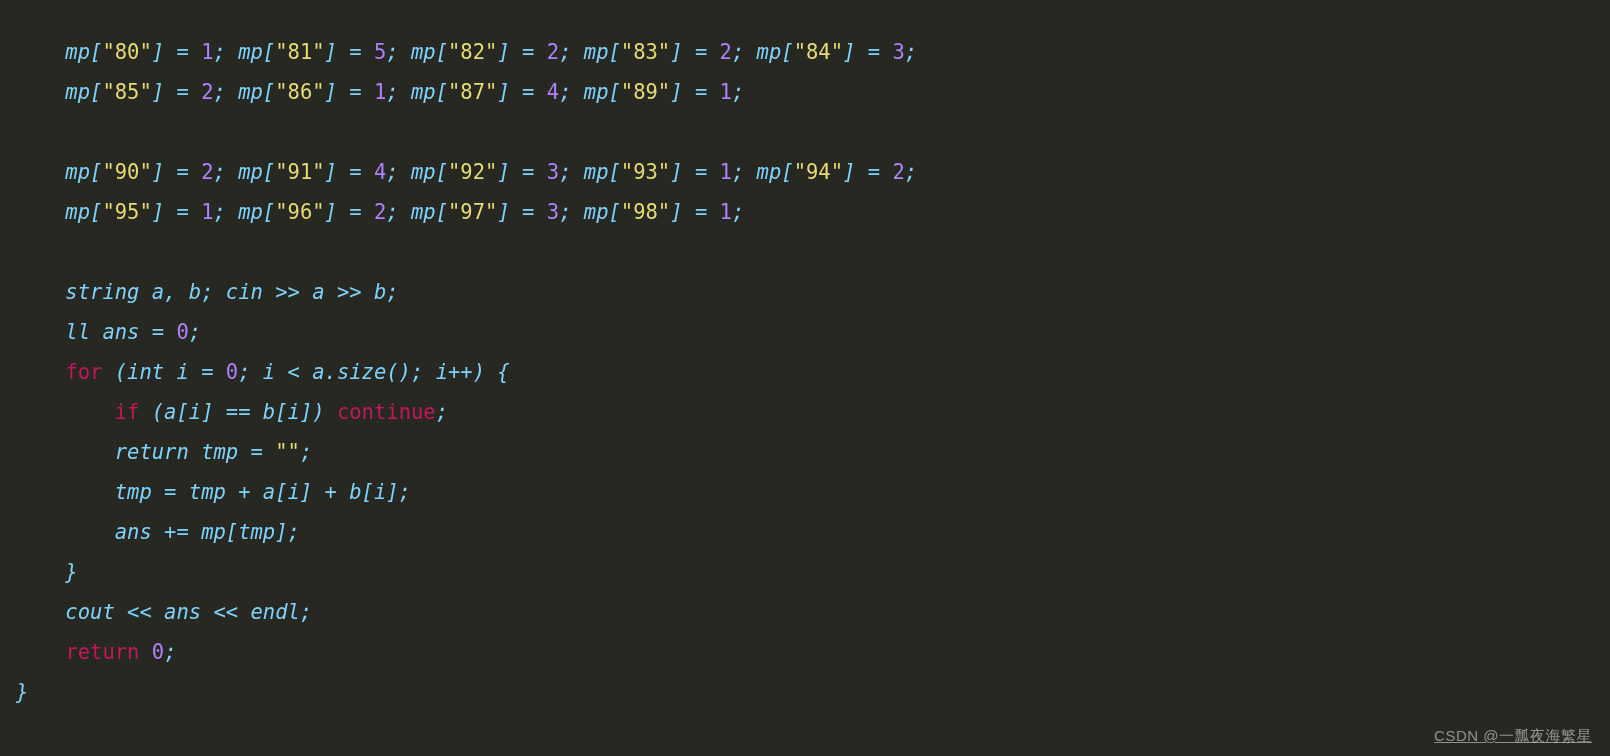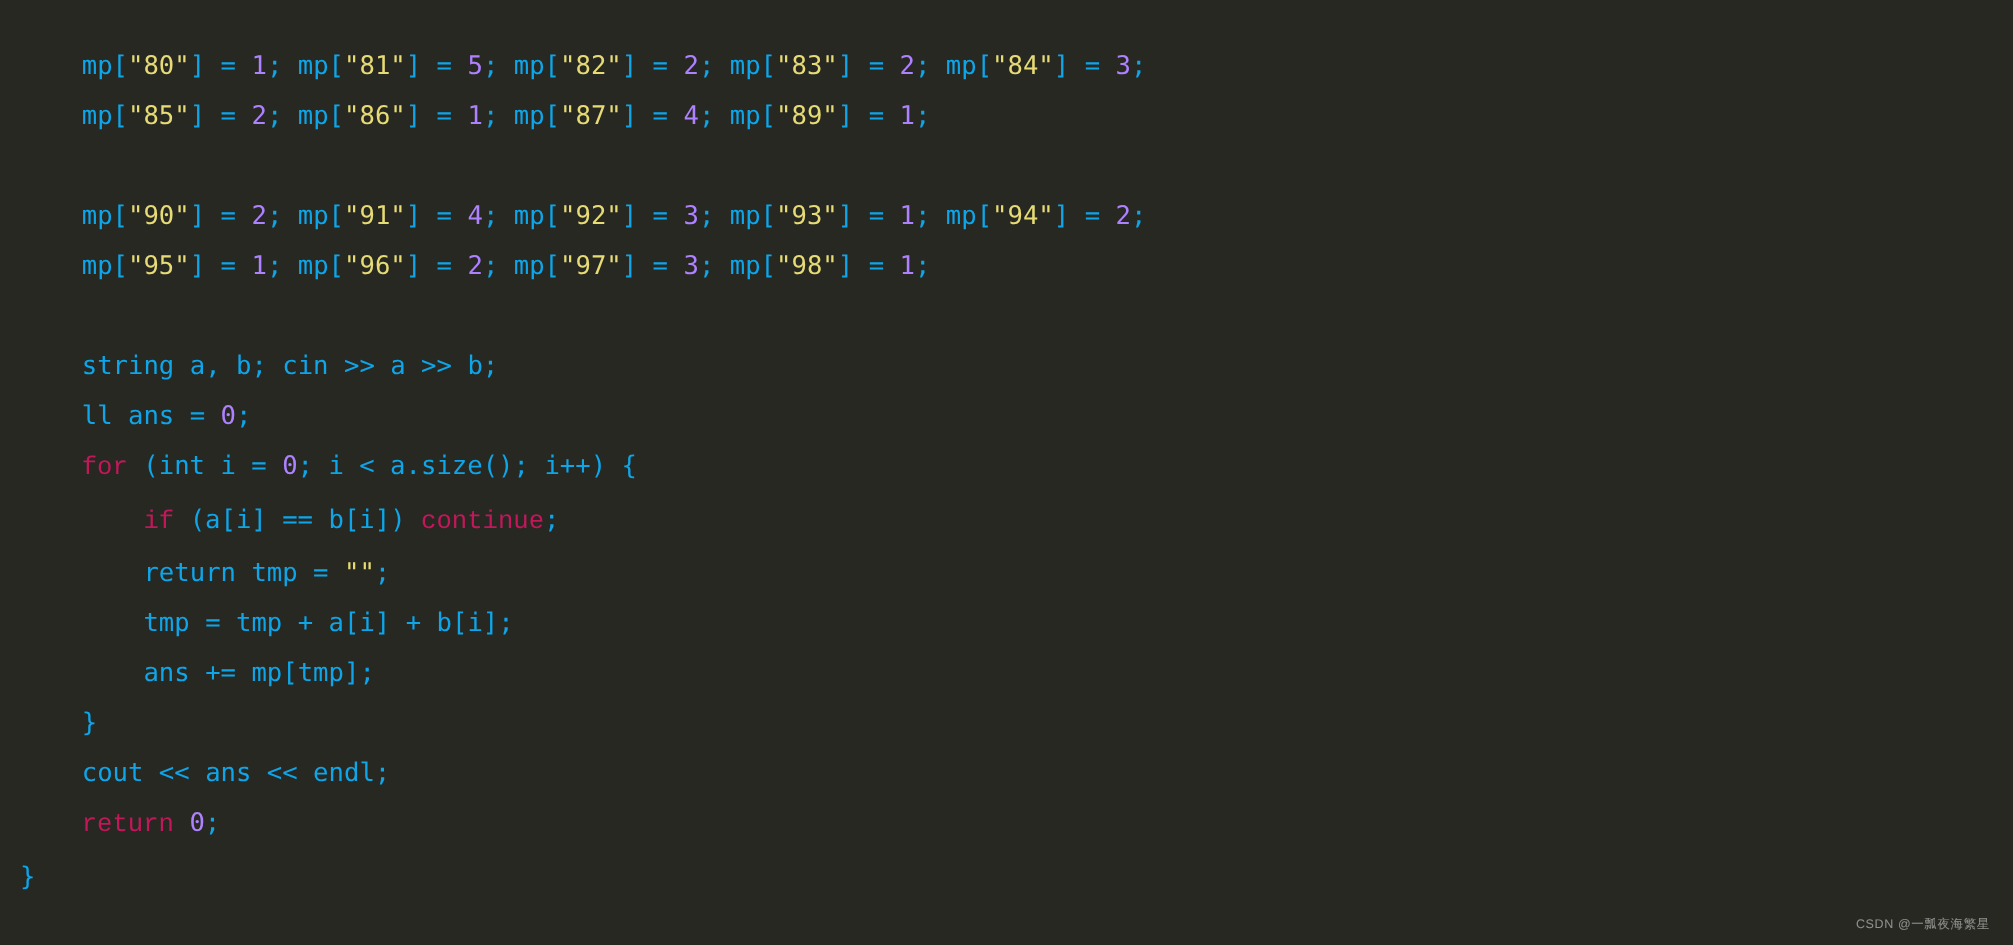--- a/index.html
+++ b/index.html
@@ -12,32 +12,33 @@
   }
   pre.code {
     margin: 0;
     padding: 32px 0 0 16px;
     font-family: "Consolas", "Menlo", "Monaco", monospace;
     font-size: 20.5px;
     line-height: 40px;
     color: #e6e6e6;
     white-space: pre;
   }
-  .p  { color: #0ea5e9; }   
+  .p  { color: #7dd3fc; font-style: italic; }   
   .s  { color: #e6db74; }   
   .n  { color: #ae81ff; }   
-  .k  { color: #c2185b; font-family: Liberation Mono, monospace; }   
+  .k  { color: #c2185b; }   
   .watermark {
     position: absolute;
     right: 18px;
     bottom: 10px;
     font-family: sans-serif;
-    font-size: 10px;
+    font-size: 15px;
     color: rgba(230,230,230,0.55);
     letter-spacing: 0.5px;
+    text-decoration: underline;
   }
 </style>
 </head>
 <body>
 
 <pre class="code" id="code-block"><span><span class="p">    mp[</span><span class="s">"80"</span><span class="p">] = </span><span class="n">1</span><span class="p">; mp[</span><span class="s">"81"</span><span class="p">] = </span><span class="n">5</span><span class="p">; mp[</span><span class="s">"82"</span><span class="p">] = </span><span class="n">2</span><span class="p">; mp[</span><span class="s">"83"</span><span class="p">] = </span><span class="n">2</span><span class="p">; mp[</span><span class="s">"84"</span><span class="p">] = </span><span class="n">3</span><span class="p">;</span></span>
 <span><span class="p">    mp[</span><span class="s">"85"</span><span class="p">] = </span><span class="n">2</span><span class="p">; mp[</span><span class="s">"86"</span><span class="p">] = </span><span class="n">1</span><span class="p">; mp[</span><span class="s">"87"</span><span class="p">] = </span><span class="n">4</span><span class="p">; mp[</span><span class="s">"89"</span><span class="p">] = </span><span class="n">1</span><span class="p">;</span></span>
 <span></span>
 <span><span class="p">    mp[</span><span class="s">"90"</span><span class="p">] = </span><span class="n">2</span><span class="p">; mp[</span><span class="s">"91"</span><span class="p">] = </span><span class="n">4</span><span class="p">; mp[</span><span class="s">"92"</span><span class="p">] = </span><span class="n">3</span><span class="p">; mp[</span><span class="s">"93"</span><span class="p">] = </span><span class="n">1</span><span class="p">; mp[</span><span class="s">"94"</span><span class="p">] = </span><span class="n">2</span><span class="p">;</span></span>
 <span><span class="p">    mp[</span><span class="s">"95"</span><span class="p">] = </span><span class="n">1</span><span class="p">; mp[</span><span class="s">"96"</span><span class="p">] = </span><span class="n">2</span><span class="p">; mp[</span><span class="s">"97"</span><span class="p">] = </span><span class="n">3</span><span class="p">; mp[</span><span class="s">"98"</span><span class="p">] = </span><span class="n">1</span><span class="p">;</span></span>

